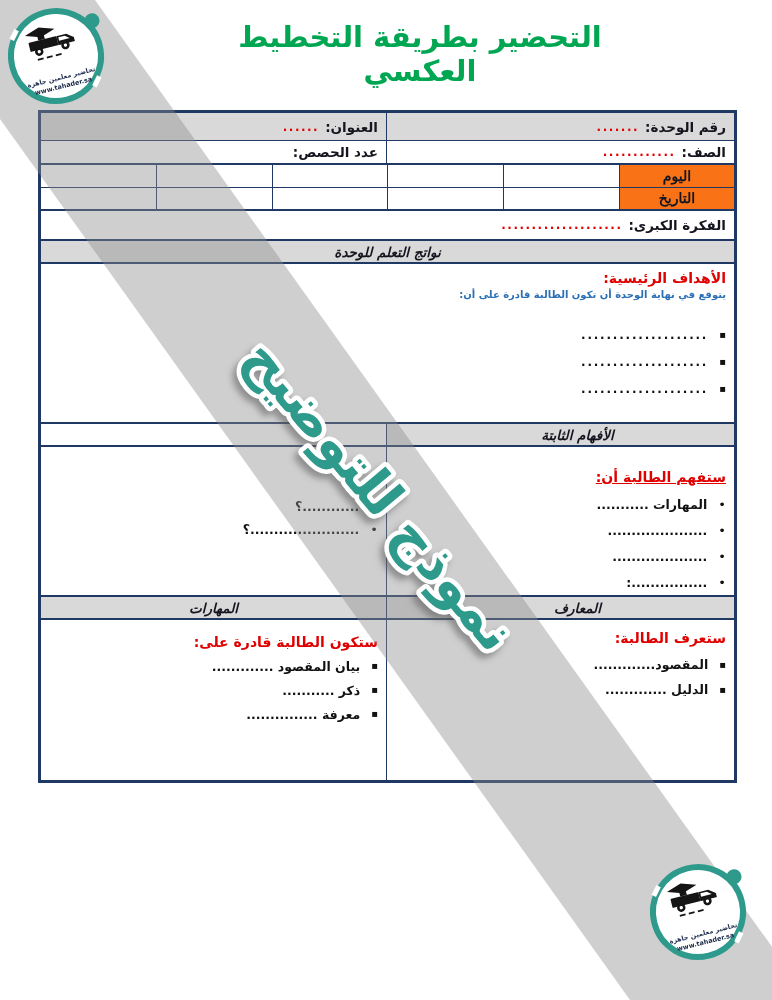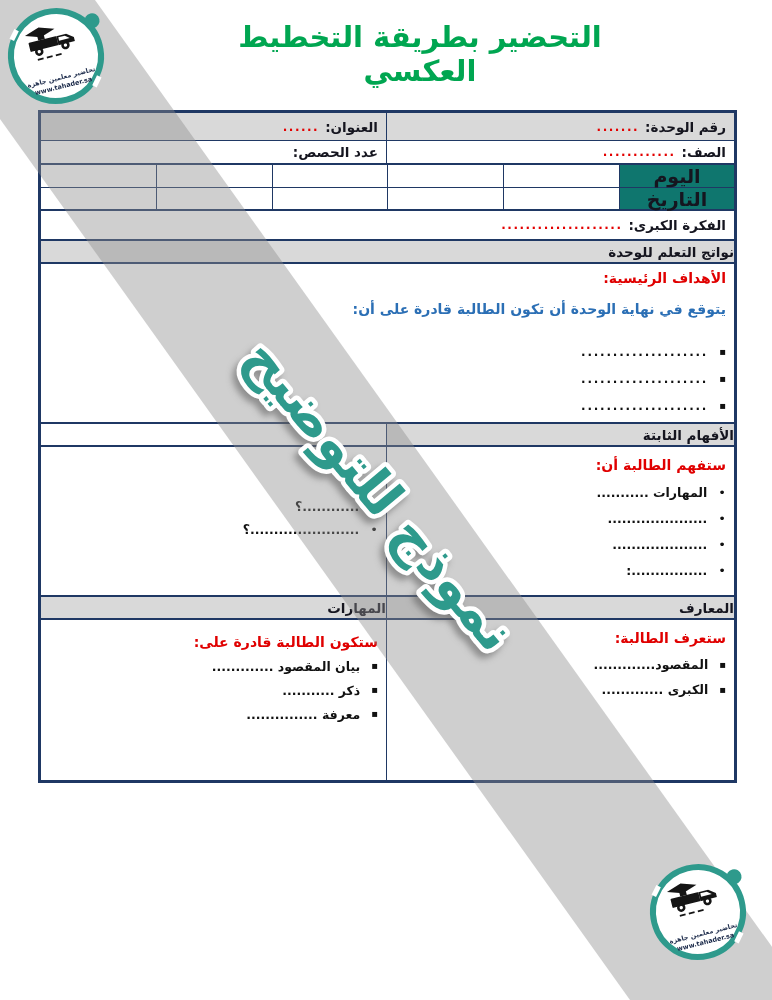--- a/index.html
+++ b/index.html
@@ -23,35 +23,35 @@
   .b1{border-bottom:1px solid #1F3864;}
   .b2{border-bottom:2px solid #1F3864;}
   .r1{height:28px;} .r2{height:24px;} .r3{height:23px;} .r4{height:23px;}
   .r5{height:30px;} .r6{height:23px;} .r7{height:160px;} .r8{height:23px;}
   .r9{height:150px;} .r10{height:23px;} .r11{flex:1 1 auto;}
   .cell{box-sizing:border-box;}
   .half{width:348px;border-left:1px solid #1F3864;padding-left:34px;}
   .half2{flex:1;}
   .gray{background:#D9D9D9;}
   .pad{padding:0 8px;display:flex;align-items:center;gap:6px;}
-  .center{display:flex;align-items:center;}
+  .center{display:flex;align-items:center;justify-content:center;font-style:italic;}
   .lbl{font-weight:bold;font-size:13.5px;color:#15151f;white-space:nowrap;text-align:right;}
   .dots{color:#E30000;font-weight:bold;font-size:12px;letter-spacing:1.5px;}
   .hdr{font-weight:bold;font-size:13.5px;color:#15151f;}
   
-  .dlbl{width:114px;border-left:1px solid #1F3864;background:#0f766e;
+  .dlbl{width:114px;border-left:1px solid #1F3864;background:#f97316;
         display:flex;align-items:center;justify-content:center;
-        font-weight:bold;font-size:19px;color:#15151f;}
+        font-weight:bold;font-size:14px;color:#15151f;font-family:Liberation Serif, serif;}
   .dcell{flex:1;}
   .dcell:not(:last-child){border-left:1px solid #1F3864;}
   
   .v{padding:6px 8px;display:block;}
   .red-head{color:#E00000;font-weight:bold;font-size:14px;}
-  .red-head.u{}
-  .blue-head{color:#2B6FB5;font-weight:bold;font-size:14px;margin-top:15px;}
+  .red-head.u{text-decoration:underline;margin-top:12px;}
+  .blue-head{color:#2B6FB5;font-weight:bold;font-size:10px;margin-top:3px;}
   .list{margin:0;padding:0;}
   .li{display:flex;align-items:center;padding-left:0;}
   .blt{margin-inline-end:11px;line-height:1;color:#111;}
   .blt.sq{font-size:10px;}
   .blt.rd{font-size:13px;}
   .li-t{font-weight:bold;font-size:12.5px;color:#111;white-space:nowrap;}
   .li-dots{font-weight:bold;font-size:12px;color:#111;letter-spacing:1.8px;white-space:nowrap;}
   .obj-list{margin-top:21px;}
   .obj-list .li{height:27px;}
   .und-list{margin-top:6px;}
@@ -215,21 +215,21 @@
     <div class="row r11">
       <div class="cell half v pt10">
         <div class="red-head">ستعرف الطالبة:</div>
         <div class="list kn-list">
           <div class="li">
             <span class="blt sq">▪</span>
             <span class="li-t">المقصود.............</span>
           </div>
           <div class="li">
             <span class="blt sq">▪</span>
-            <span class="li-t">الكبرى .............</span>
+            <span class="li-t">الدليل .............</span>
           </div>
         </div>
       </div>
       <div class="cell half2 v" style="padding-top:14px;padding-left:26px;">
         <div class="red-head">ستكون الطالبة قادرة على:</div>
         <div class="list sk-list">
           <div class="li">
             <span class="blt sq">▪</span>
             <span class="li-t">بيان المقصود .............</span>
           </div>

